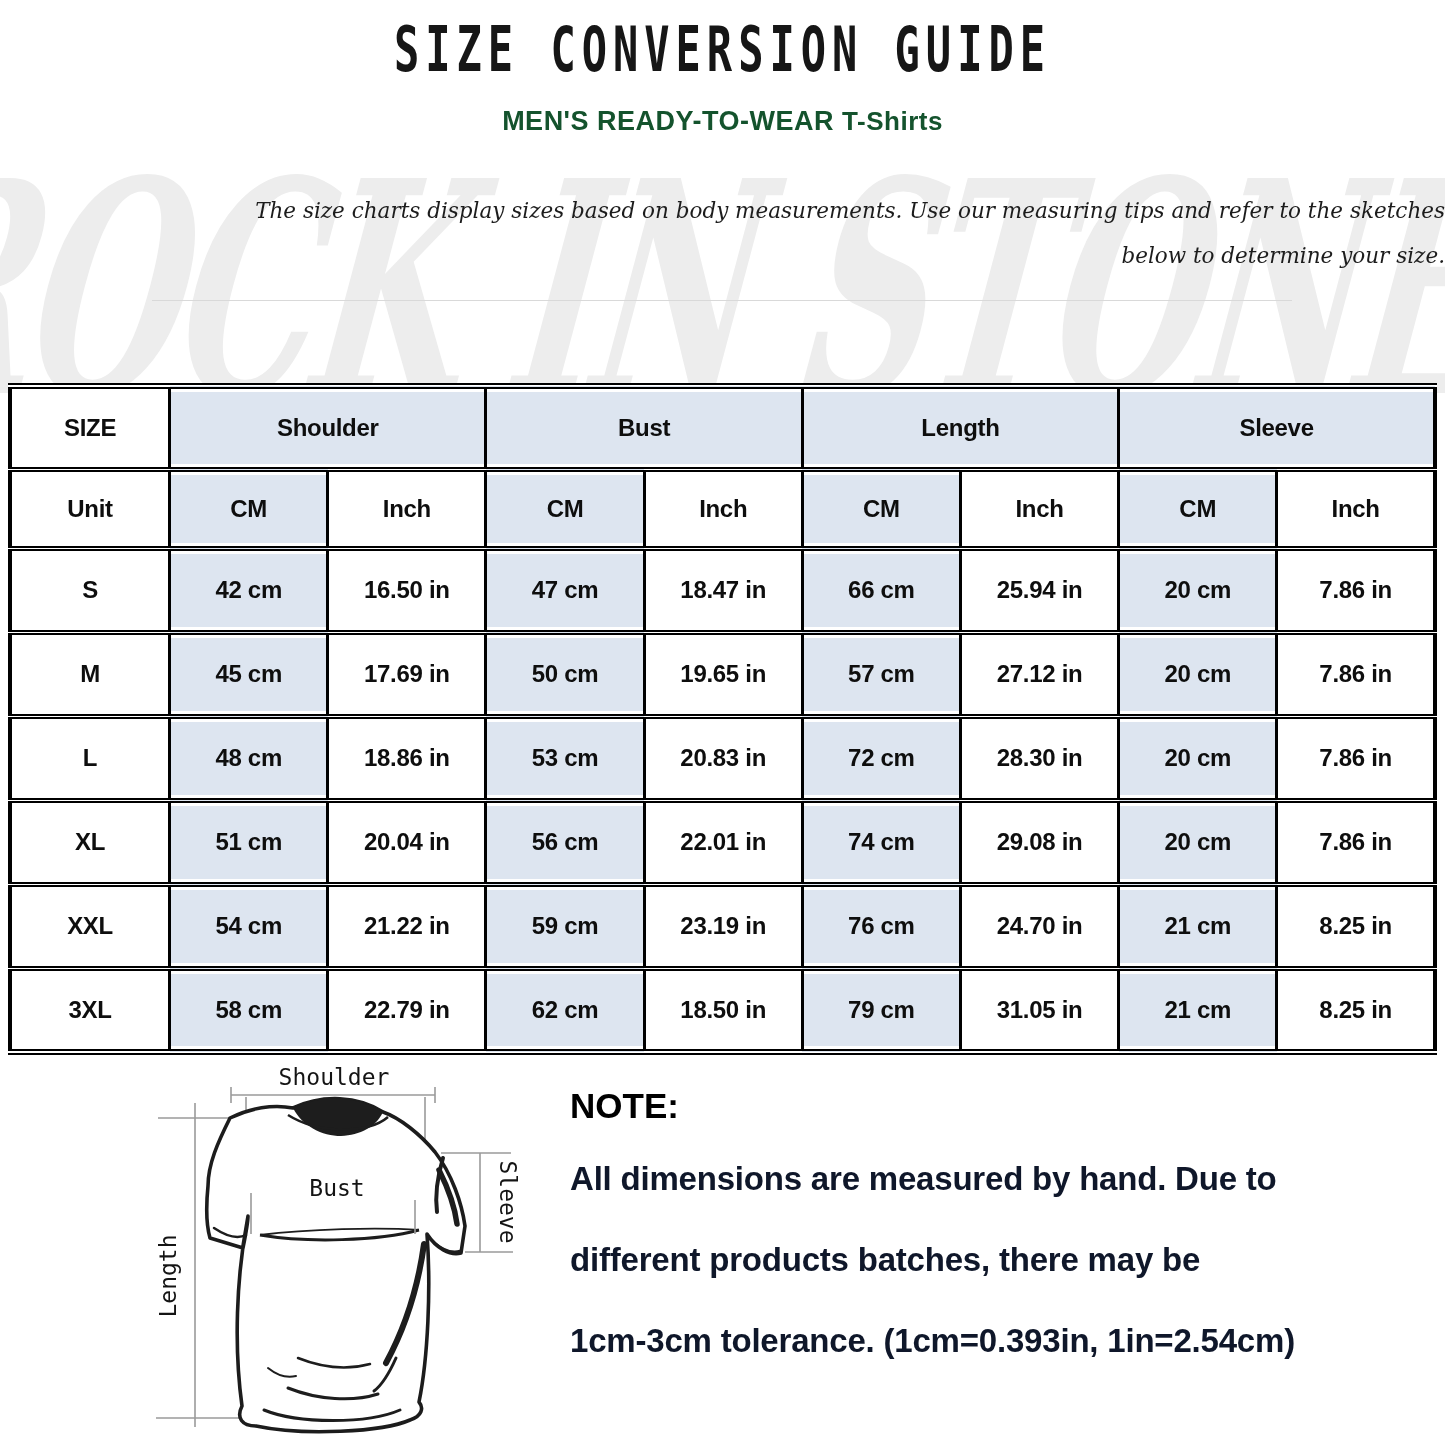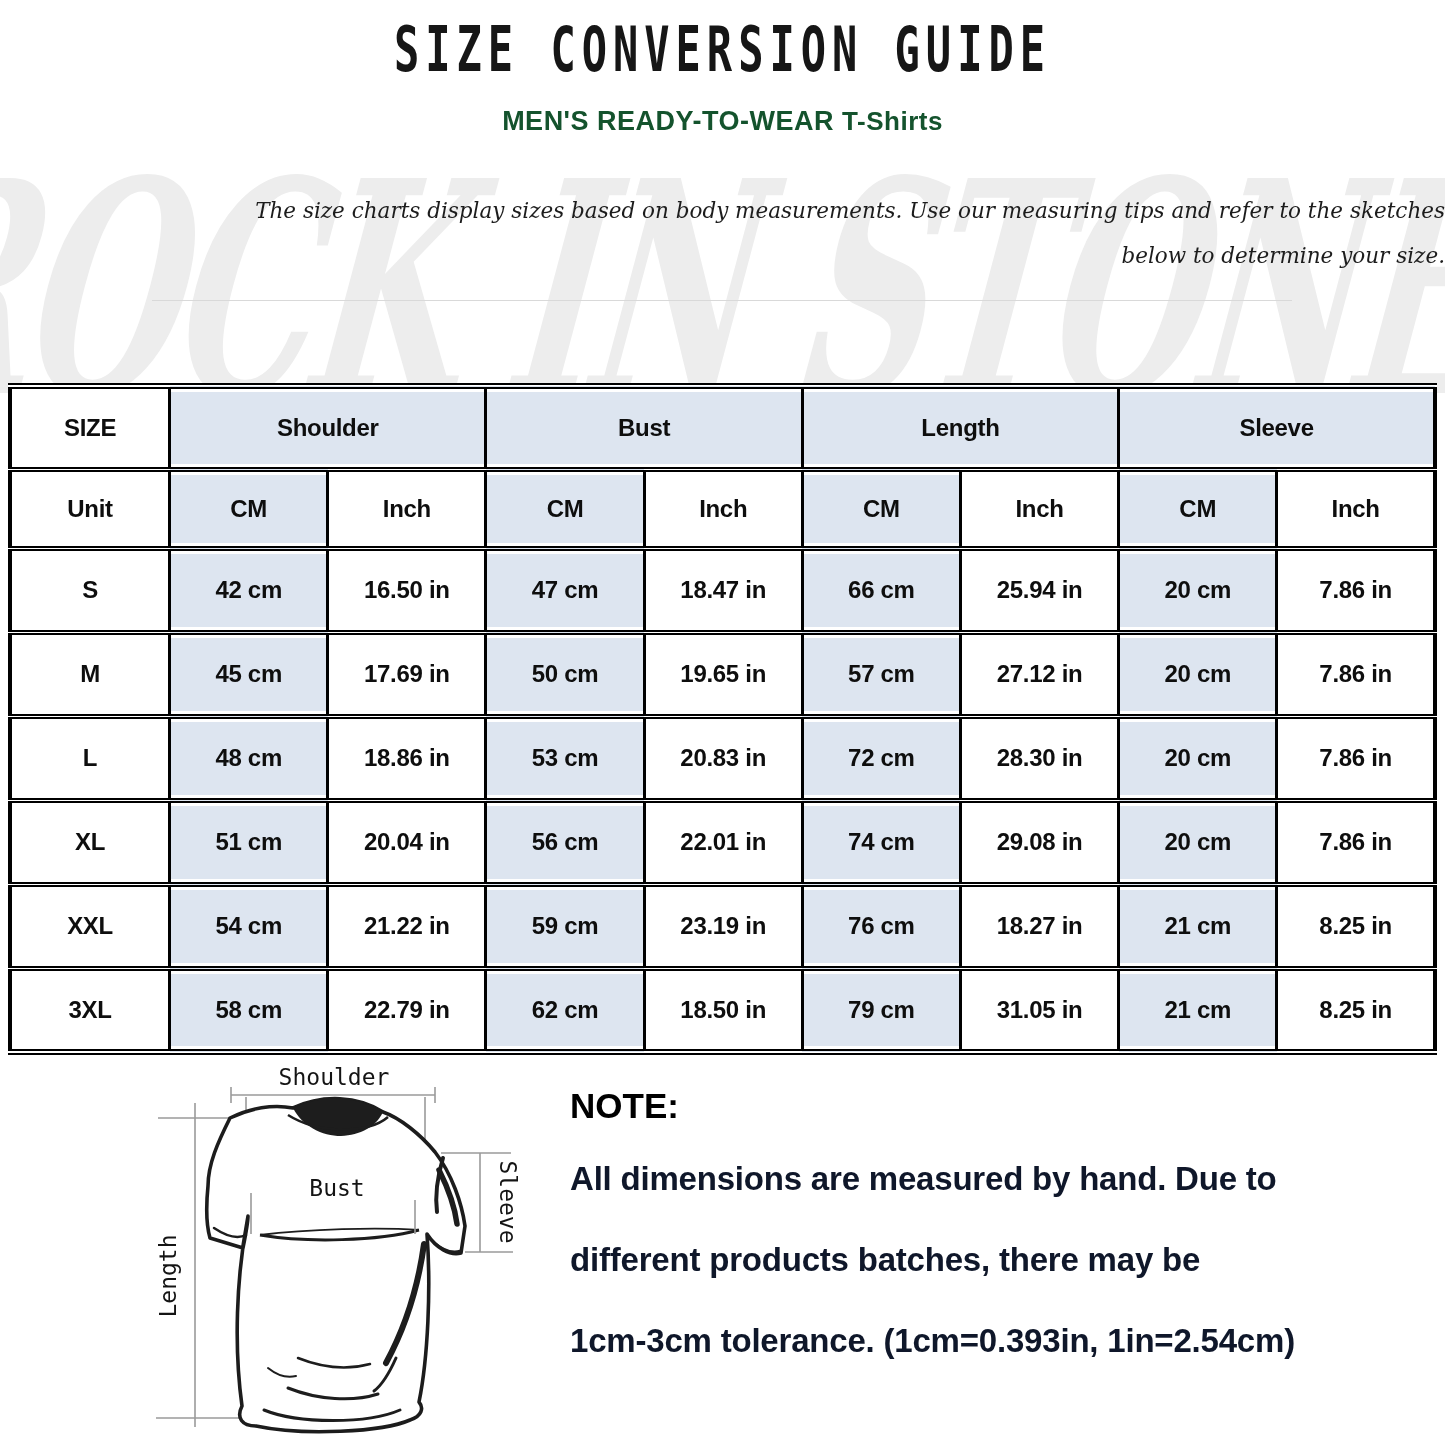--- a/index.html
+++ b/index.html
@@ -150,21 +150,21 @@
         <td class="shaded">20 cm</td>
         <td>7.86 in</td>
       </tr>
       <tr class="data-row">
         <td>XXL</td>
         <td class="shaded">54 cm</td>
         <td>21.22 in</td>
         <td class="shaded">59 cm</td>
         <td>23.19 in</td>
         <td class="shaded">76 cm</td>
-        <td>18.27 in</td>
+        <td>24.70 in</td>
         <td class="shaded">21 cm</td>
         <td>8.25 in</td>
       </tr>
       <tr class="data-row">
         <td>3XL</td>
         <td class="shaded">58 cm</td>
         <td>22.79 in</td>
         <td class="shaded">62 cm</td>
         <td>18.50 in</td>
         <td class="shaded">79 cm</td>

